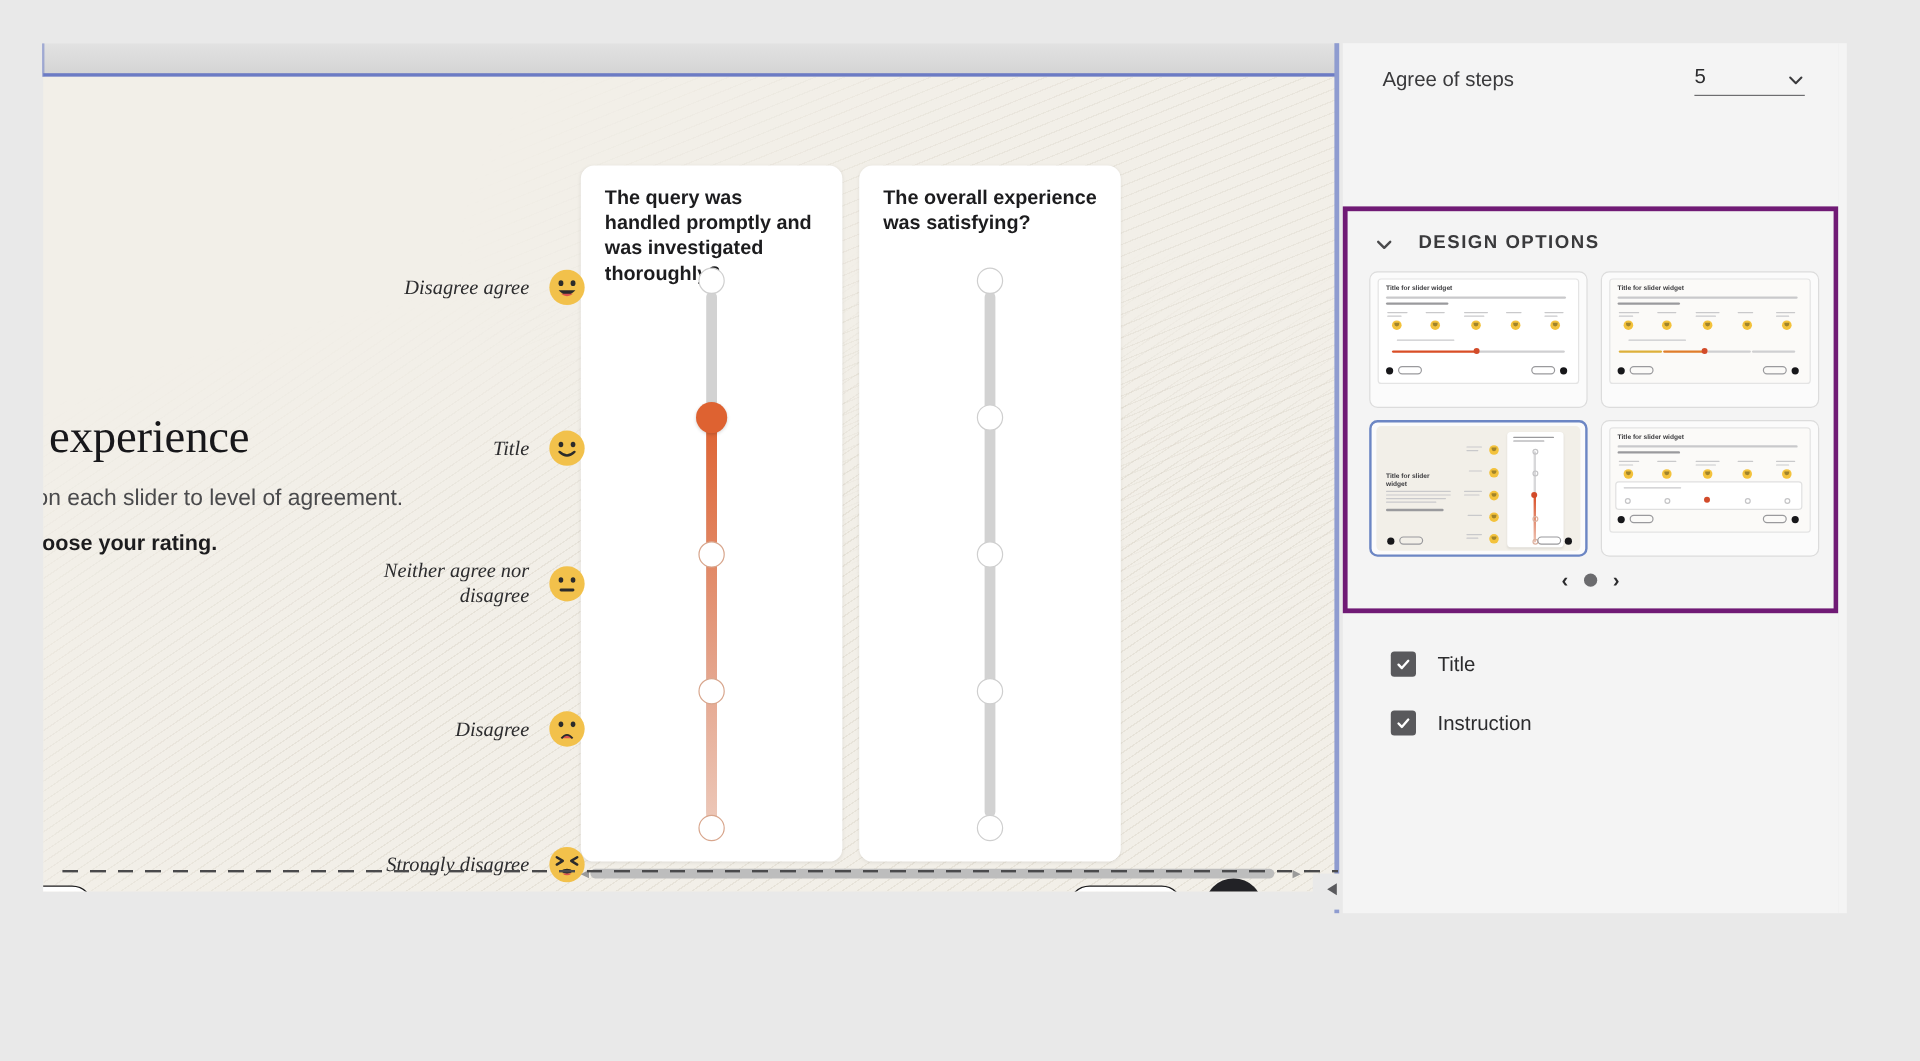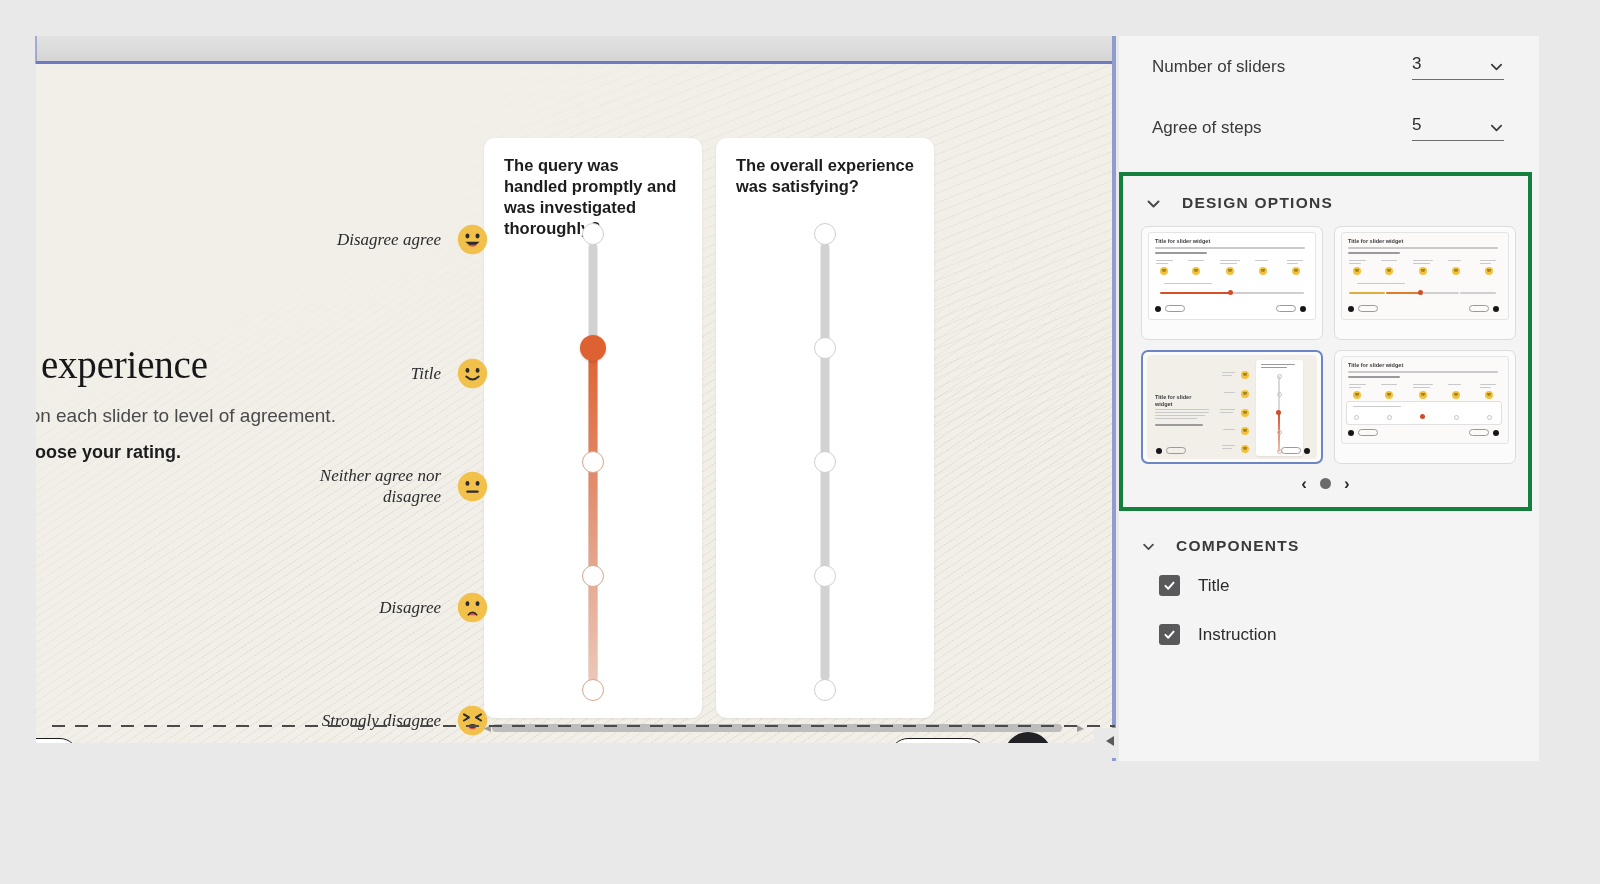--- a/index.html
+++ b/index.html
@@ -190,21 +190,21 @@
     display: flex; align-items: flex-end; gap: 22px;
     width: 92px; justify-content: space-between;
     border-bottom: 1.6px solid #6d6d70; padding-bottom: 5px;
   }
   .field-value { font-size: 17px; color: #2c2c2e; }
   .chev { width: 15px; height: 15px; }
 
   
   .section-design {
     position: absolute; left: 0px; top: 136px; width: 413px; height: 339px;
-    border: 4px solid #15803d; background: #f4f4f4;
+    border: 4px solid #701a75; background: #f4f4f4;
   }
   .section-head {
     display: flex; align-items: center; gap: 20px;
     padding: 18px 0 0 22px;
   }
   .section-head .chev { width: 17px; height: 17px; }
   .section-title {
     font-size: 15.5px; font-weight: 700; letter-spacing: 1.25px; color: #3a3a3c;
   }
   .thumb-grid {
@@ -387,31 +387,20 @@
   <div class="collapse-handle">
     <span>
       <svg viewBox="0 0 16 16">
           <polygon points="11,3 11,13 3,8" fill="#5a5a5d"></polygon>
         </svg>
     </span>
   </div>
 
   <div class="panel">
 
-    <div class="field-row">
-      <div class="field-label">Number of sliders</div>
-      <div class="field-ctl">
-        <span class="field-value">3</span>
-        <span class="chev">
-          <svg viewBox="0 0 16 16" fill="none" stroke="#3a3a3c" stroke-width="1.8" stroke-linecap="round" stroke-linejoin="round">
-              <polyline points="3,6 8,11 13,6"></polyline>
-            </svg>
-        </span>
-      </div>
-    </div>
 
     <div class="field-row">
       <div class="field-label">Agree of steps</div>
       <div class="field-ctl">
         <span class="field-value">5</span>
         <span class="chev">
           <svg viewBox="0 0 16 16" fill="none" stroke="#3a3a3c" stroke-width="1.8" stroke-linecap="round" stroke-linejoin="round">
               <polyline points="3,6 8,11 13,6"></polyline>
             </svg>
         </span>
@@ -558,28 +547,20 @@
       </div>
 
       <div class="carousel-nav">
         <span class="arw">‹</span>
         <span class="dot"></span>
         <span class="arw">›</span>
       </div>
     </div>
 
     <div class="section-components">
-      <div class="comp-head">
-        <span class="chev">
-          <svg viewBox="0 0 17 17" fill="none" stroke="#4a4a4c" stroke-width="2" stroke-linecap="round" stroke-linejoin="round">
-              <polyline points="3.5,6.5 8.5,11.5 13.5,6.5"></polyline>
-            </svg>
-        </span>
-        <span class="section-title">COMPONENTS</span>
-      </div>
       <div class="comp-list">
         <div class="comp-item">
           <span class="checkbox">
             <svg viewBox="0 0 16 16" fill="none" stroke="#fff" stroke-width="2.4" stroke-linecap="round" stroke-linejoin="round">
                 <polyline points="3,8.5 6.4,12 13,4.5"></polyline>
               </svg>
           </span>
           <span class="comp-label">Title</span>
         </div>
         <div class="comp-item">

